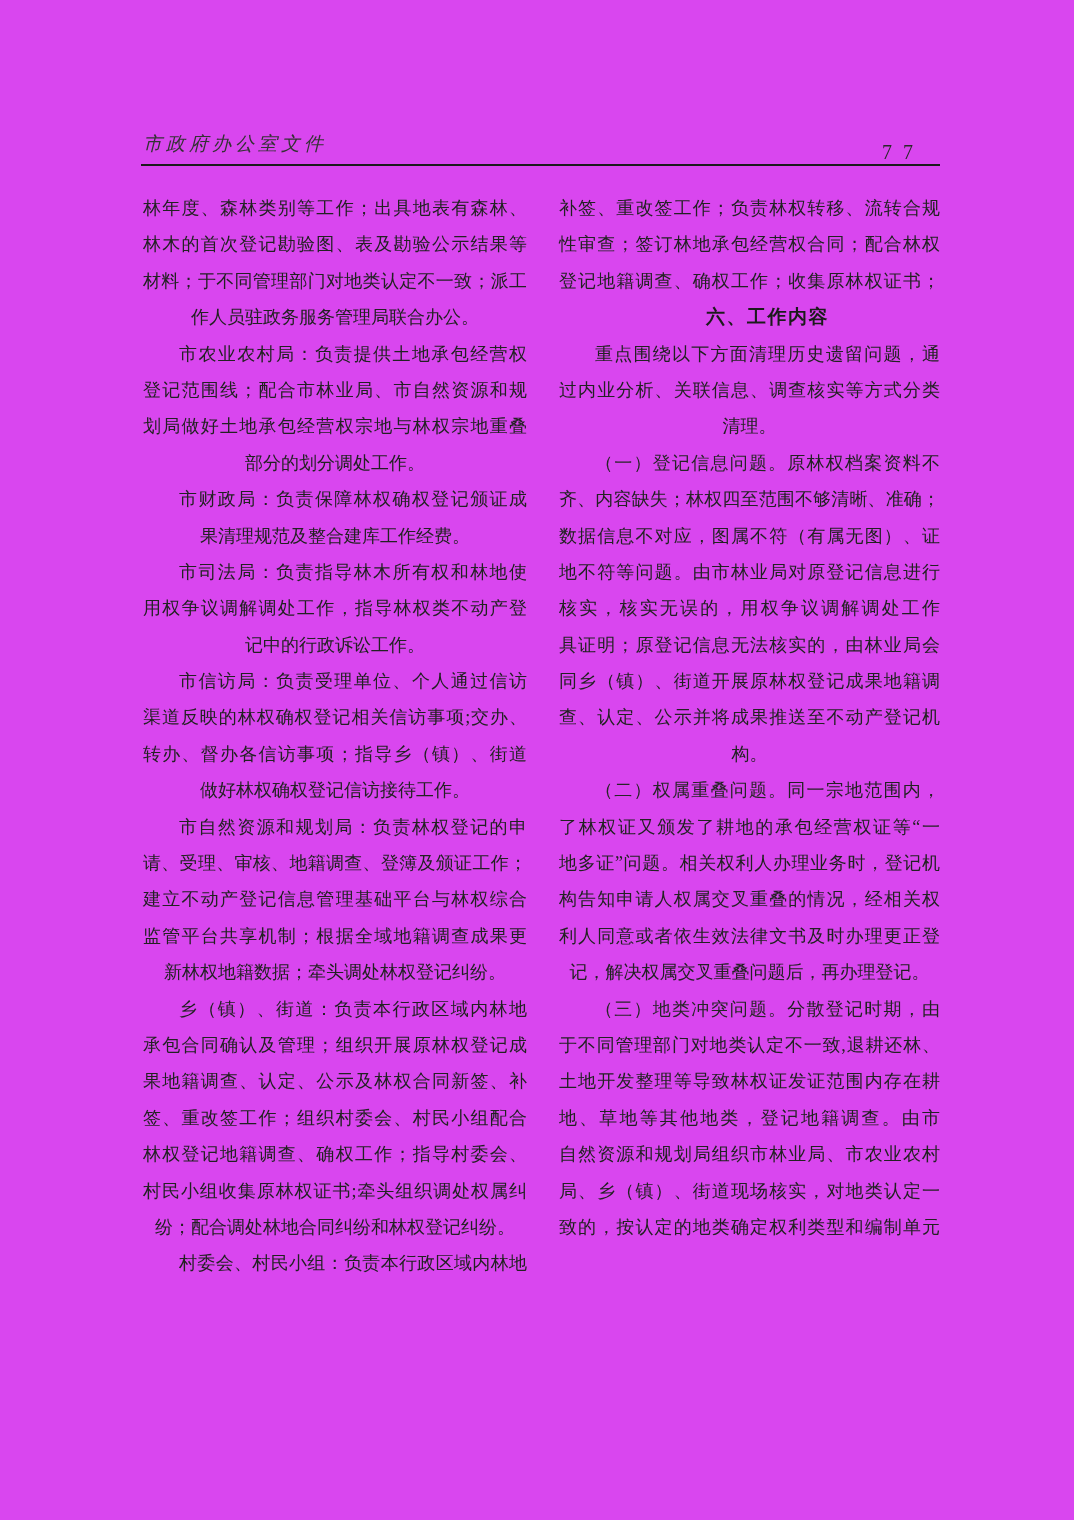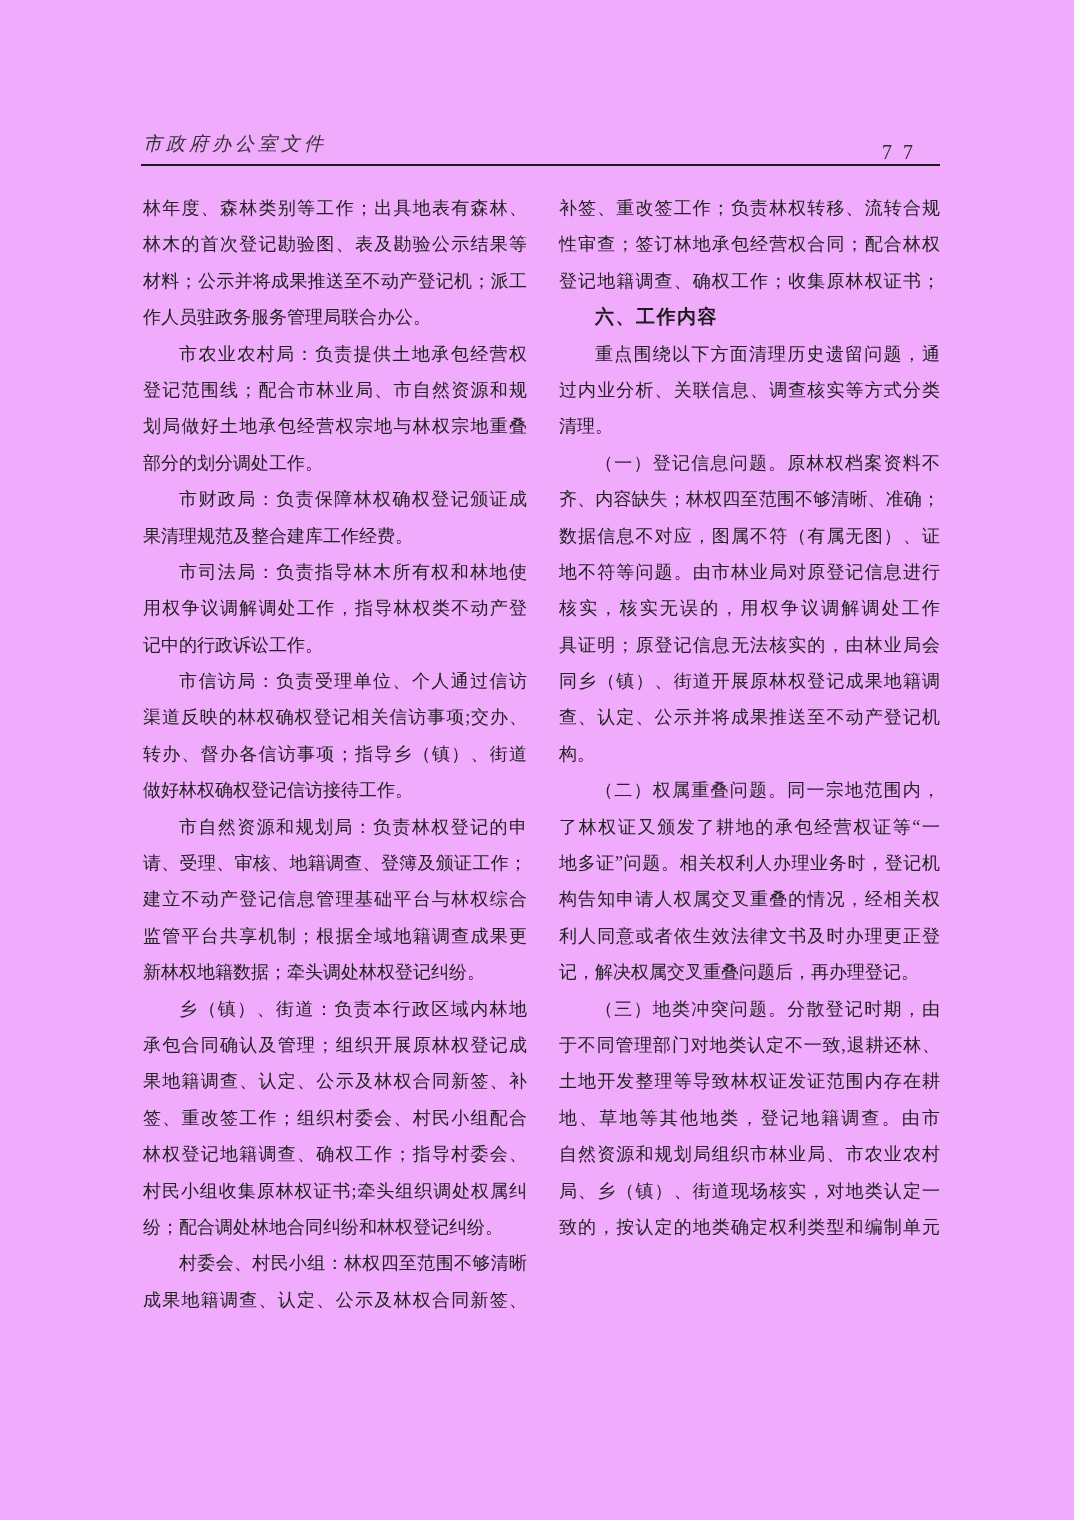--- a/index.html
+++ b/index.html
@@ -11,21 +11,21 @@
     width: 1074px;
     height: 1520px;
     position: relative;
     overflow: hidden;
     font-family: "Liberation Serif", "DejaVu Serif", serif;
     color: #222222;
   }
   .page {
     position: absolute;
     inset: 0;
-    background: #f0abfc;
+    background: #d946ef;
   }
   
   .header {
     position: absolute;
     left: 141px;
     top: 126px;
     width: 799px;
     height: 38px;
     border-bottom: 2.5px solid #1a1a1a;
   }
@@ -59,21 +59,21 @@
   .line {
     height: 36.4px;
     line-height: 36.4px;
     font-size: 18px;
     text-align: justify;
     text-align-last: justify;
     color: #222222;
     letter-spacing: 0;
   }
   .line.flush {
-    text-align: left;
+    text-align: center;
     text-align-last: auto;
   }
   .line.indent {
     text-indent: 2em;
   }
   .seg-body { }
   .seg-kai {
     color: #262626;
   }
   .seg-hei {
@@ -91,21 +91,21 @@
 <div class="page">
 
   <div class="header">
     <span class="header-title">市政府办公室文件</span>
     <span class="page-number">7 7</span>
   </div>
 
   <div class="column left">
       <div class="line"><span class="seg-body">林年度、森林类别等工作；出具地表有森林、</span></div>
       <div class="line"><span class="seg-body">林木的首次登记勘验图、表及勘验公示结果等</span></div>
-      <div class="line"><span class="seg-body">材料；公示并将成果推送至不动产登记机；派工</span></div>
+      <div class="line"><span class="seg-body">材料；于不同管理部门对地类认定不一致；派工</span></div>
       <div class="line flush"><span class="seg-body">作人员驻政务服务管理局联合办公。</span></div>
       <div class="line indent"><span class="seg-body">市农业农村局：负责提供土地承包经营权</span></div>
       <div class="line"><span class="seg-body">登记范围线；配合市林业局、市自然资源和规</span></div>
       <div class="line"><span class="seg-body">划局做好土地承包经营权宗地与林权宗地重叠</span></div>
       <div class="line flush"><span class="seg-body">部分的划分调处工作。</span></div>
       <div class="line indent"><span class="seg-body">市财政局：负责保障林权确权登记颁证成</span></div>
       <div class="line flush"><span class="seg-body">果清理规范及整合建库工作经费。</span></div>
       <div class="line indent"><span class="seg-body">市司法局：负责指导林木所有权和林地使</span></div>
       <div class="line"><span class="seg-body">用权争议调解调处工作，指导林权类不动产登</span></div>
       <div class="line flush"><span class="seg-body">记中的行政诉讼工作。</span></div>
@@ -118,22 +118,21 @@
       <div class="line"><span class="seg-body">建立不动产登记信息管理基础平台与林权综合</span></div>
       <div class="line"><span class="seg-body">监管平台共享机制；根据全域地籍调查成果更</span></div>
       <div class="line flush"><span class="seg-body">新林权地籍数据；牵头调处林权登记纠纷。</span></div>
       <div class="line indent"><span class="seg-body">乡（镇）、街道：负责本行政区域内林地</span></div>
       <div class="line"><span class="seg-body">承包合同确认及管理；组织开展原林权登记成</span></div>
       <div class="line"><span class="seg-body">果地籍调查、认定、公示及林权合同新签、补</span></div>
       <div class="line"><span class="seg-body">签、重改签工作；组织村委会、村民小组配合</span></div>
       <div class="line"><span class="seg-body">林权登记地籍调查、确权工作；指导村委会、</span></div>
       <div class="line"><span class="seg-body">村民小组收集原林权证书;牵头组织调处权属纠</span></div>
       <div class="line flush"><span class="seg-body">纷；配合调处林地合同纠纷和林权登记纠纷。</span></div>
-      <div class="line indent"><span class="seg-body">村委会、村民小组：林权四至范围不够清晰</span></div>
-      <div class="line"><span class="seg-body">成果地籍调查、认定、公示及林权合同新签、</span></div>
+      <div class="line indent"><span class="seg-body">村委会、村民小组：负责本行政区域内林地</span></div>
     </div>
 
   <div class="column right">
       <div class="line"><span class="seg-body">补签、重改签工作；负责林权转移、流转合规</span></div>
       <div class="line"><span class="seg-body">性审查；签订林地承包经营权合同；配合林权</span></div>
       <div class="line"><span class="seg-body">登记地籍调查、确权工作；收集原林权证书；</span></div>
       <div class="line flush indent"><span class="seg-hei">六、工作内容</span></div>
       <div class="line indent"><span class="seg-body">重点围绕以下方面清理历史遗留问题，通</span></div>
       <div class="line"><span class="seg-body">过内业分析、关联信息、调查核实等方式分类</span></div>
       <div class="line flush"><span class="seg-body">清理。</span></div>

